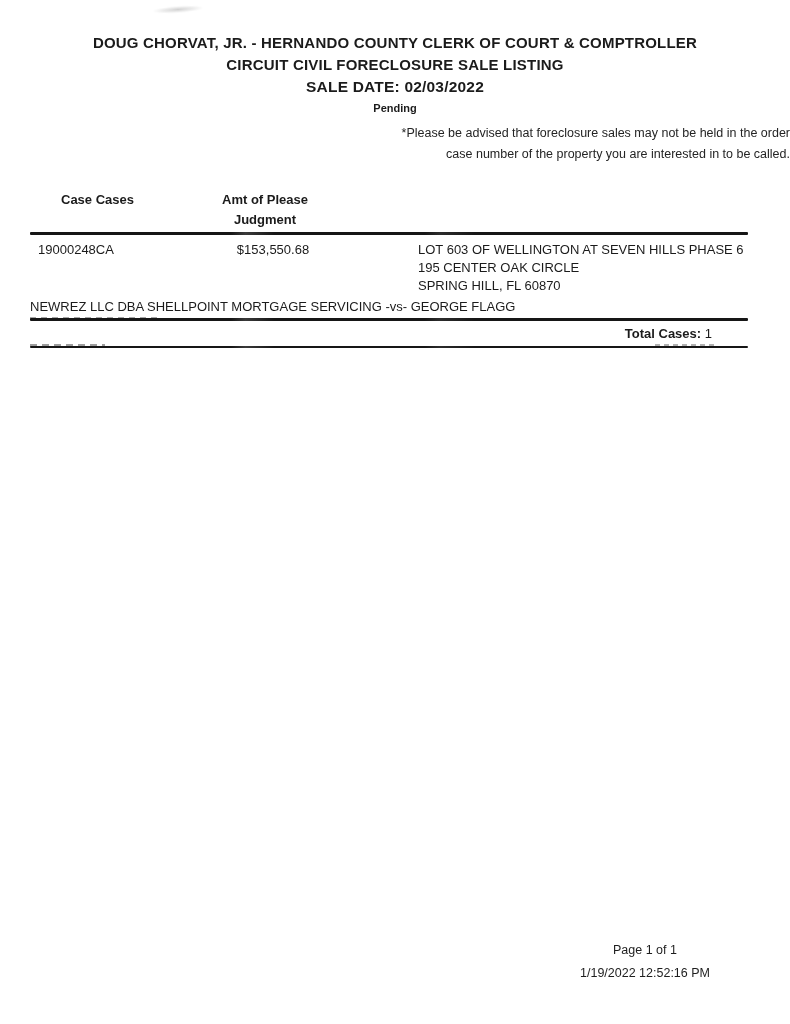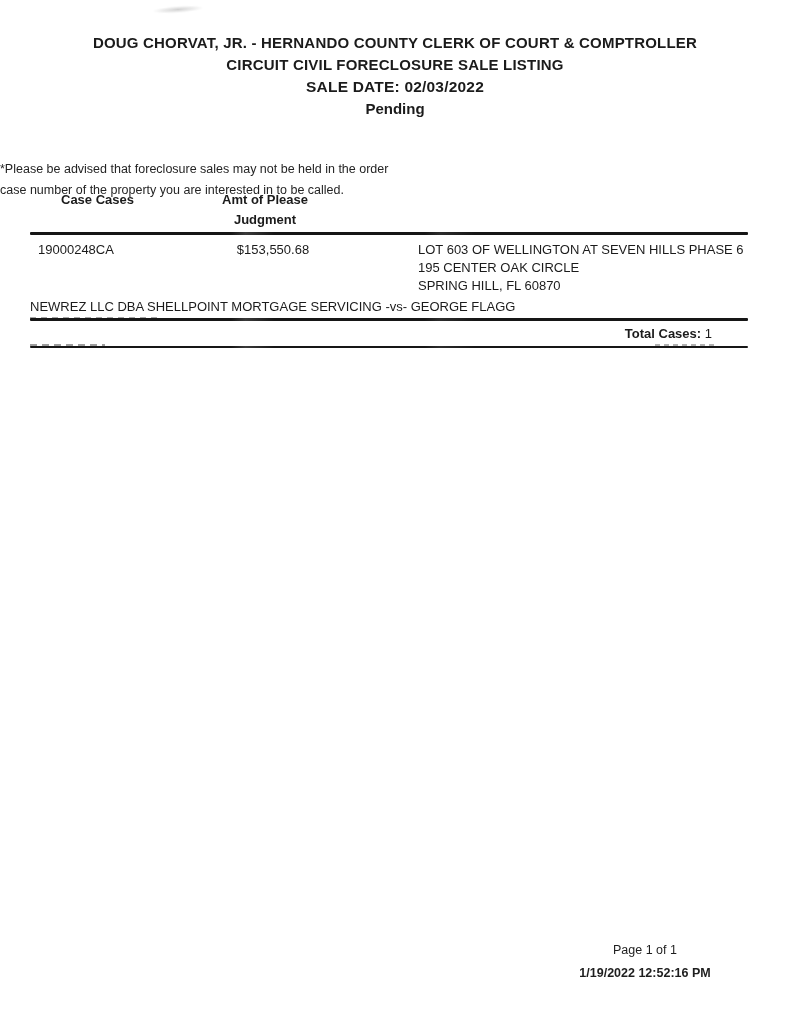--- a/index.html
+++ b/index.html
@@ -16,31 +16,30 @@
 
   
   .doc-header {
     position: absolute;
     top: 32px; left: 0; right: 0;
     text-align: center;
     font-weight: bold;
   }
   .doc-header .t { font-size: 15px; line-height: 22px; letter-spacing: 0.2px; }
   .doc-header .t3 { font-size: 15.5px; }
-  .doc-header .status { font-size: 15px; line-height: 21px; margin-top: 0px; }
+  .doc-header .status { font-size: 11px; line-height: 21px; margin-top: 0px; }
 
   
   .notice {
     position: absolute;
     top: 123px; left: 0; right: 0;
-    text-align: left;
+    text-align: right;
     font-size: 12.5px;
     line-height: 20.5px;
     color: #242424;
-    margin-top: 36px;
   }
 
   
   .listing {
     position: absolute;
     top: 190px; left: 30px; right: 42px;
   }
   .cols { display: flex; }
   .col-case { width: 135px; }
   .col-amt  { width: 200px; text-align: center; }
@@ -85,21 +84,21 @@
   .doc-footer {
     position: absolute;
     top: 943px;
     right: 70px;
     width: 150px;
     text-align: center;
     font-size: 12.5px;
     color: #1e1e1e;
   }
   .doc-footer .pg { line-height: 15px; }
-  .doc-footer .ts { line-height: 15px; margin-top: 8px; white-space: nowrap; font-weight: bold; }
+  .doc-footer .ts { line-height: 15px; margin-top: 8px; white-space: nowrap; }
 
   
   .artifact { position: absolute; pointer-events: none; }
   .smudge-top {
     top: 6px; left: 152px; width: 52px; height: 7px;
     background: radial-gradient(ellipse at center, rgba(0,0,0,0.18), rgba(0,0,0,0) 70%);
     transform: rotate(-4deg);
     filter: blur(0.5px);
   }
   .dash-left-1 {

